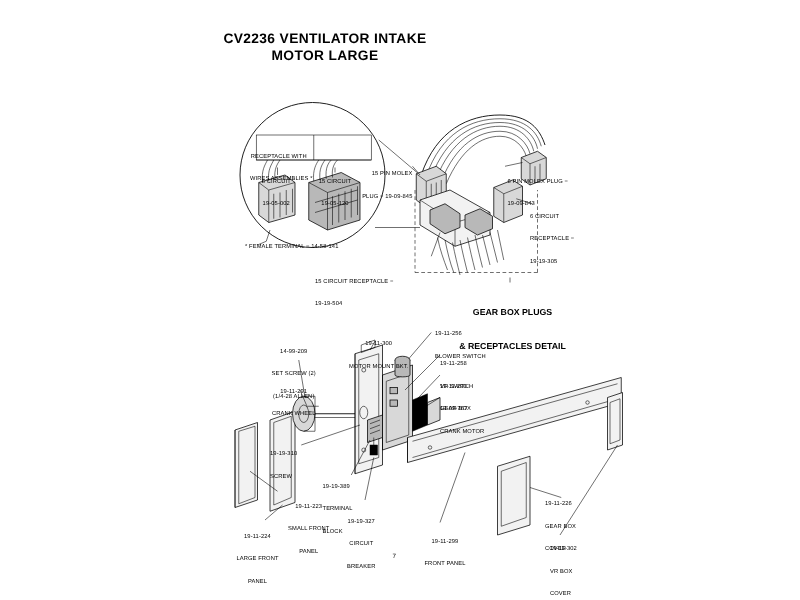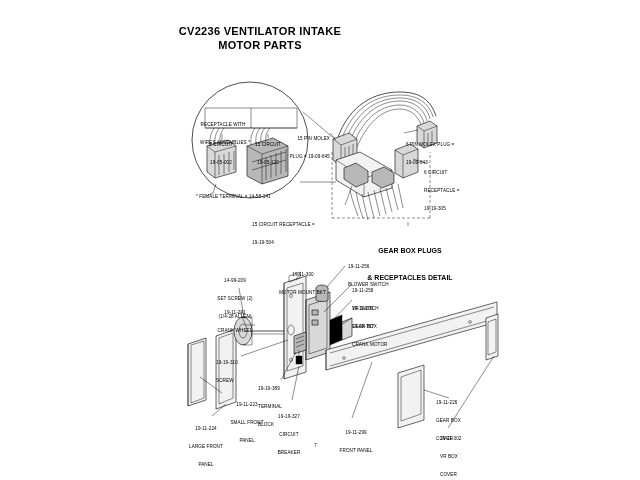--- a/index.html
+++ b/index.html
@@ -64,21 +64,21 @@
   .filllt { fill: #f2f2f2; stroke: #000; stroke-width: 0.6; }
   .fillmid { fill: #b8b8b8; stroke: #000; stroke-width: 0.6; }
 </style>
 </head>
 <body>
 
 <div id="page">
 
   <div class="title">
     <div>CV2236 VENTILATOR INTAKE</div>
-    <div>MOTOR PARTS</div>
+    <div>MOTOR LARGE</div>
   </div>
 
   <svg width="640" height="480" viewBox="0 0 640 480">
 
     <g>
       <circle cx="250" cy="140" r="58" class="s"></circle>
 
       <rect x="205" y="108" width="92" height="20" class="thin"></rect>
       <line x1="251" y1="108" x2="251" y2="128" class="thin"></line>
       <line x1="205" y1="128" x2="297" y2="128" class="thin"></line>

